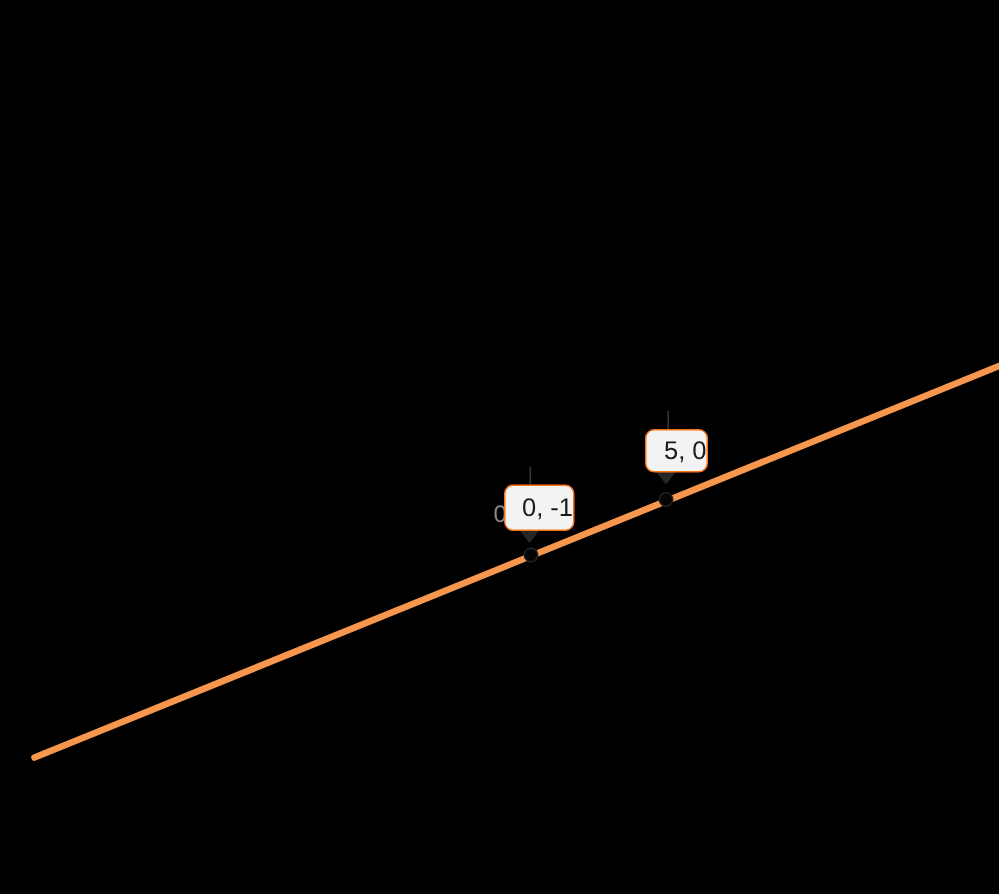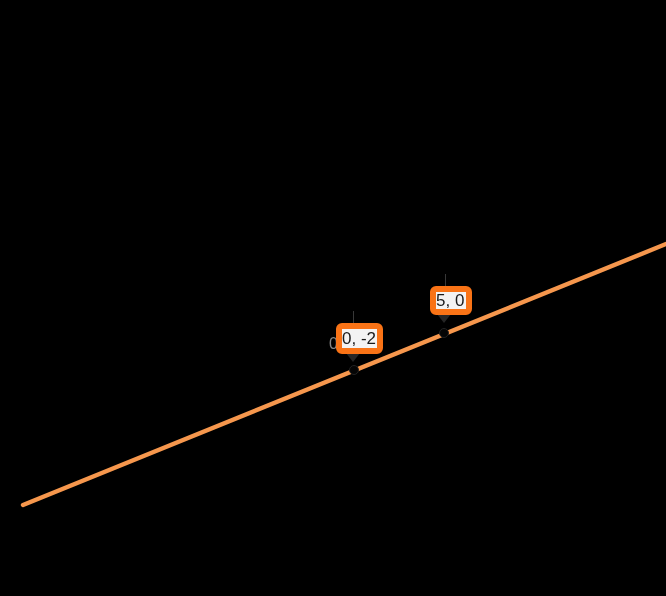--- a/index.html
+++ b/index.html
@@ -17,27 +17,27 @@
   }
   .graph-svg {
     position: absolute;
     left: 0;
     top: 0;
   }
   .tooltip {
     position: absolute;
     box-sizing: border-box;
     background: rgba(253, 253, 253, 0.96);
-    border: 6px solid #f97316;
+    border: 1px solid #f97316;
     border-radius: 6px;
     color: #1a1a1a;
     font-size: 17px;
     display: flex;
     align-items: center;
-    justify-content: flex-start;
+    justify-content: flex-end;
     z-index: 3;
     white-space: nowrap;
   }
   .tooltip-1 { left: 336px; top: 323px; width: 47px; height: 31px; }
   .tooltip-2 { left: 430px; top: 286px; width: 42px; height: 29px; }
   .tooltip-pointer {
     position: absolute;
     width: 0;
     height: 0;
     border-left: 7px solid transparent;
@@ -75,21 +75,21 @@
 
   <div class="origin-axis-label">0</div>
 
   <svg class="graph-svg" width="666" height="596" viewBox="0 0 666 596">
     <line x1="23" y1="505" x2="666" y2="244" stroke-width="4.4" stroke-linecap="round" stroke="#f6974d"></line>
     <circle cx="354" cy="370" r="4.5" stroke="#222222" stroke-width="1" fill="#050505"></circle>
     <circle cx="444" cy="333" r="4.5" stroke="#222222" stroke-width="1" fill="#050505"></circle>
   </svg>
 
   <div class="tooltip tooltip-1">
-    <span>0, -2</span>
+    <span>0, -1</span>
   </div>
   <div class="tooltip-pointer pointer-1"></div>
 
   <div class="tooltip tooltip-2">
     <span>5, 0</span>
   </div>
   <div class="tooltip-pointer pointer-2"></div>
 
 </div>
 

